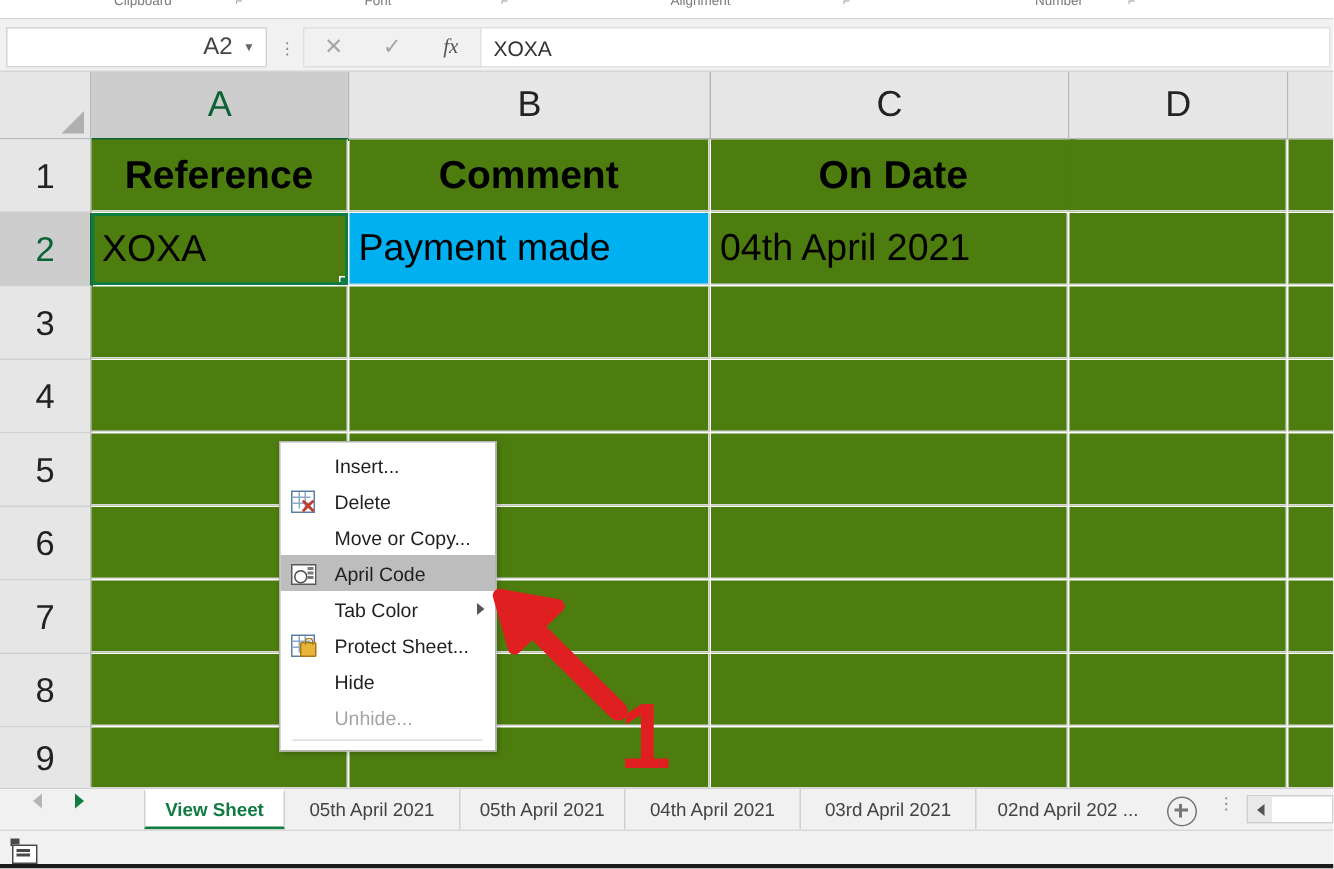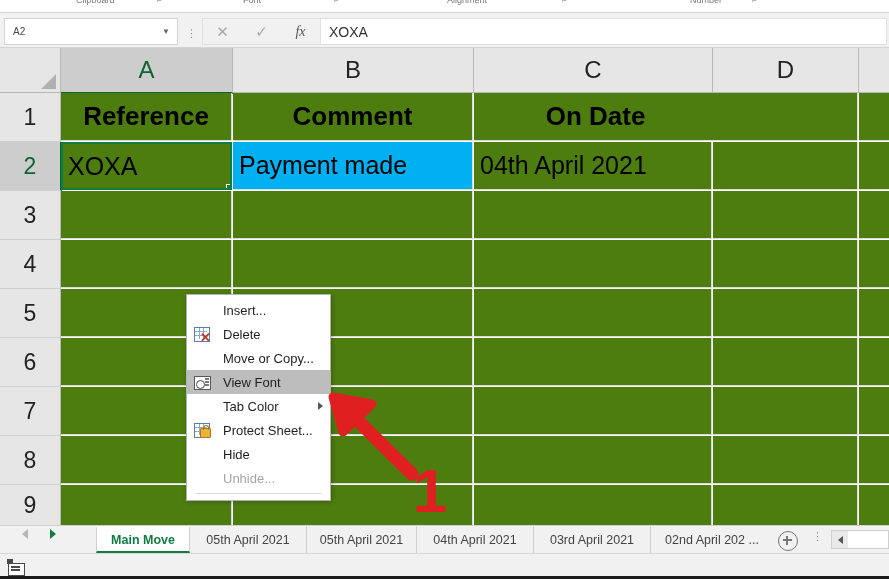--- a/index.html
+++ b/index.html
@@ -29,21 +29,21 @@
   #formula-row{
     position:absolute;left:0;top:13px;width:889px;height:35px;
     background:#f1f1f1;
   }
   #name-box{
     position:absolute;left:4px;top:5px;width:172px;height:25px;
     background:#ffffff;border:1px solid #d4d4d4;
     display:flex;align-items:center;
   }
   #name-box .nb-text{
-    font-size:10px;color:#444;padding-left:8px;flex:1;
+    font-size:16px;color:#444;padding-left:8px;flex:1;text-align:right;
   }
   #name-box .nb-caret{
     width:22px;text-align:center;font-size:8px;color:#666;line-height:1;
   }
   #fb-dots{
     position:absolute;left:186px;top:17px;width:4px;height:14px;
     color:#8a8a8a;font-size:11px;line-height:6px;text-align:center;
   }
   #fb-buttons{
     position:absolute;left:202px;top:5px;width:118px;height:25px;
@@ -359,21 +359,21 @@
     <span class="cm-label">Move or Copy...</span>
   </div>
 
   <div class="cm-item sel">
     <span class="cm-ico">
       <span class="ico-code">
         <span class="bar"></span>
         <span class="mag"></span>
       </span>
     </span>
-    <span class="cm-label">View Font</span>
+    <span class="cm-label">April Code</span>
   </div>
 
   <div class="cm-item">
     <span class="cm-label">Tab Color</span>
     <span class="cm-sub"></span>
   </div>
 
   <div class="cm-item">
     <span class="cm-ico">
       <span class="ico-grid">
@@ -411,21 +411,21 @@
 <div id="tabbar">
 
   <div class="nav-arrow" style="left:22px;">
     <span class="tri-l"></span>
   </div>
   <div class="nav-arrow" style="left:50px;">
     <span class="tri-r"></span>
   </div>
 
   <div class="sheet-tab active" style="left:96px;width:94px;">
-    <span>Main Move</span>
+    <span>View Sheet</span>
   </div>
   <div class="sheet-tab" style="left:190px;width:117px;">
     <span>05th April 2021</span>
   </div>
   <div class="sheet-tab" style="left:307px;width:110px;">
     <span>05th April 2021</span>
   </div>
   <div class="sheet-tab" style="left:417px;width:117px;">
     <span>04th April 2021</span>
   </div>

